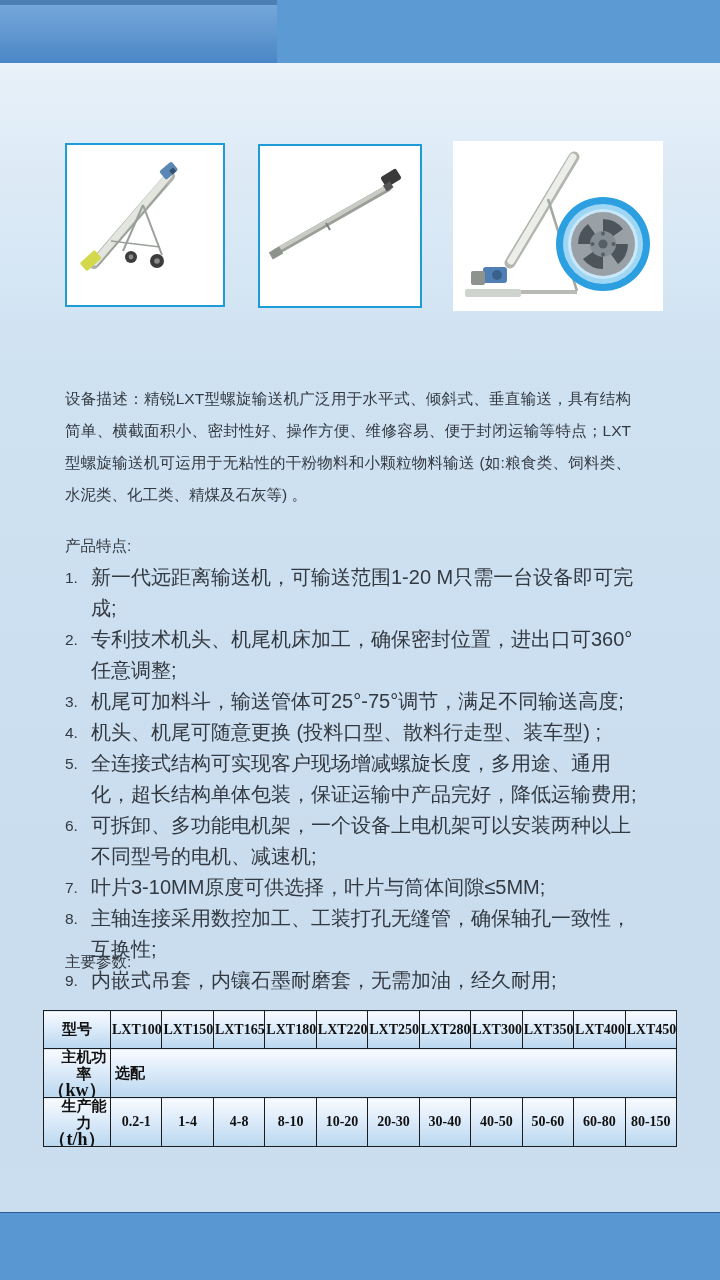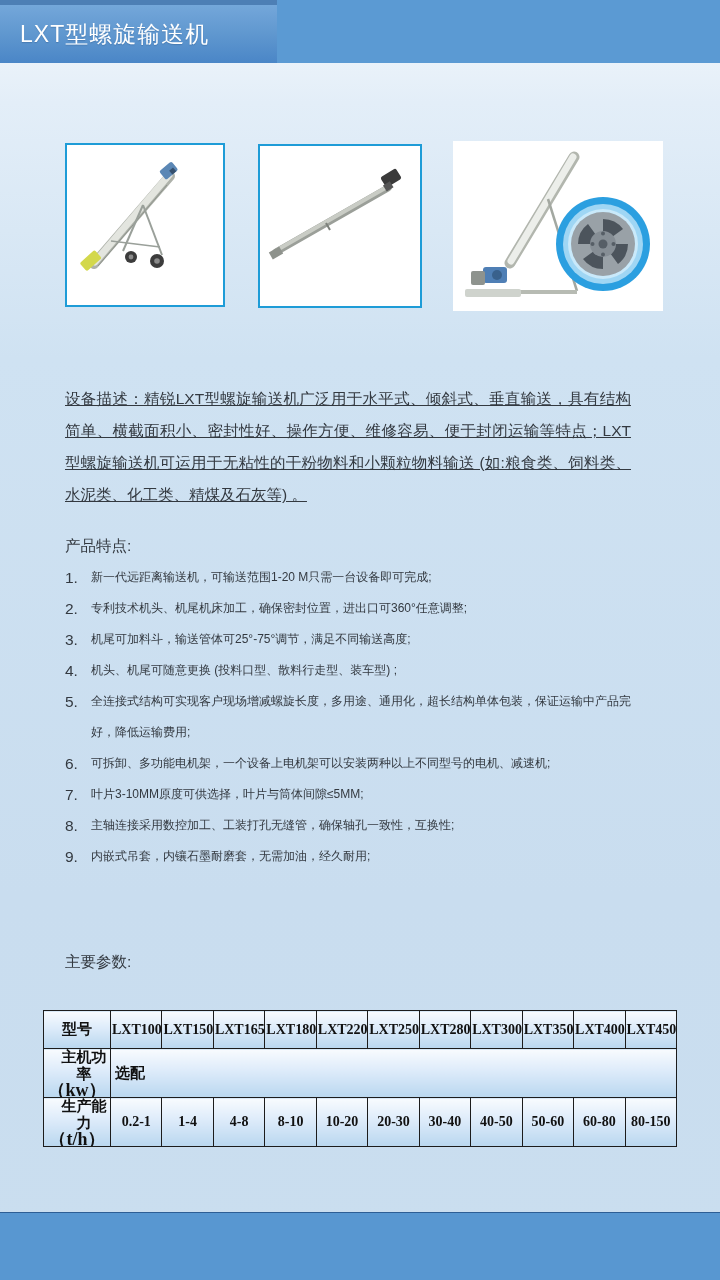--- a/index.html
+++ b/index.html
@@ -28,27 +28,27 @@
   .frame{
     position:absolute;background:#ffffff;border:2px solid #1e9cd7;box-sizing:border-box;
   }
   .frame.f1{left:65px;top:2px;width:160px;height:164px;}
   .frame.f2{left:258px;top:3px;width:164px;height:164px;}
   .frame.f3{left:453px;top:0;width:210px;height:170px;border:none;}
   .frame svg{display:block;width:100%;height:100%;}
   
   .desc{
     position:absolute;left:65px;top:383px;width:566px;
-    font-size:15.5px;line-height:32px;text-align:justify;text-decoration:underline;
+    font-size:15.5px;line-height:32px;text-align:justify;
   }
   .features{position:absolute;left:65px;top:530px;width:600px;}
   .features-heading{font-size:15.5px;line-height:31px;margin-bottom:1px;}
   .feat-item{display:flex;align-items:flex-start;}
   .feat-num{flex:0 0 26px;font-size:15.5px;line-height:31px;}
-  .feat-text{flex:0 0 556px;max-width:556px;font-size:12px;line-height:31px;}
+  .feat-text{flex:0 0 556px;max-width:556px;font-size:20px;line-height:31px;}
   .params-heading{position:absolute;left:65px;top:946px;font-size:15.5px;line-height:31px;}
   
   .ptable{
     position:absolute;left:43px;top:1010px;width:634px;
     border-collapse:collapse;table-layout:fixed;
     font-family:"Liberation Serif","DejaVu Serif",serif;font-weight:bold;color:#111111;border-radius:32px;
   }
   .ptable td{
     border:1px solid #1c1c1c;
     background:linear-gradient(180deg,#f8fbfe 0%,#ddebfa 45%,#b9d7ef 100%);
@@ -70,21 +70,20 @@
   }
 </style>
 </head>
 <body>
 
 <div class="page">
 
   <div class="hdr">
     <div class="hdr-left">
       <div class="hdr-strip"></div>
-      <div class="hdr-title">LXT型螺旋输送机</div>
     </div>
   </div>
 
   <div class="photos">
 
     <div class="frame f1">
       <svg viewBox="0 0 156 160">
         <line x1="27" y1="119" x2="103" y2="31" stroke="#aeb2aa" stroke-width="10" stroke-linecap="round"></line>
         <line x1="28" y1="117" x2="102" y2="30" stroke="#e3e5df" stroke-width="7" stroke-linecap="round"></line>
         <line x1="31" y1="121" x2="100" y2="40" stroke="#8e938c" stroke-width="1"></line>

